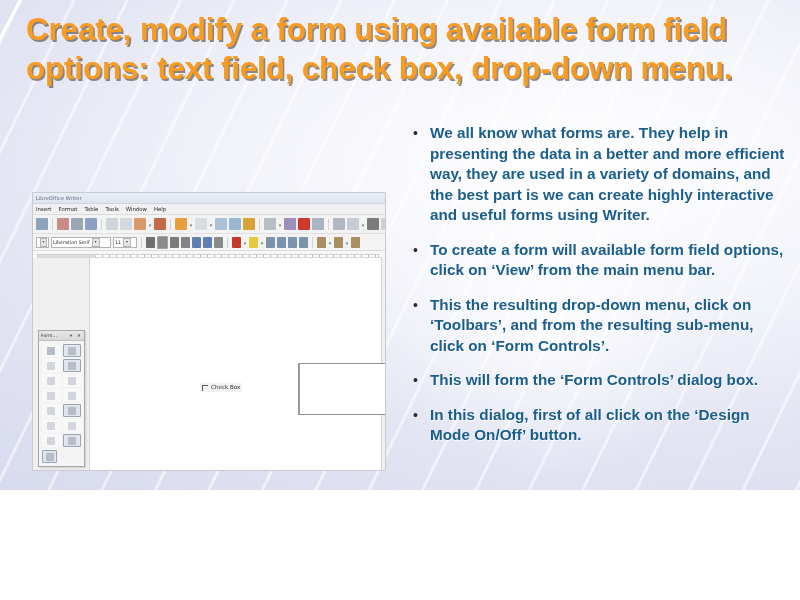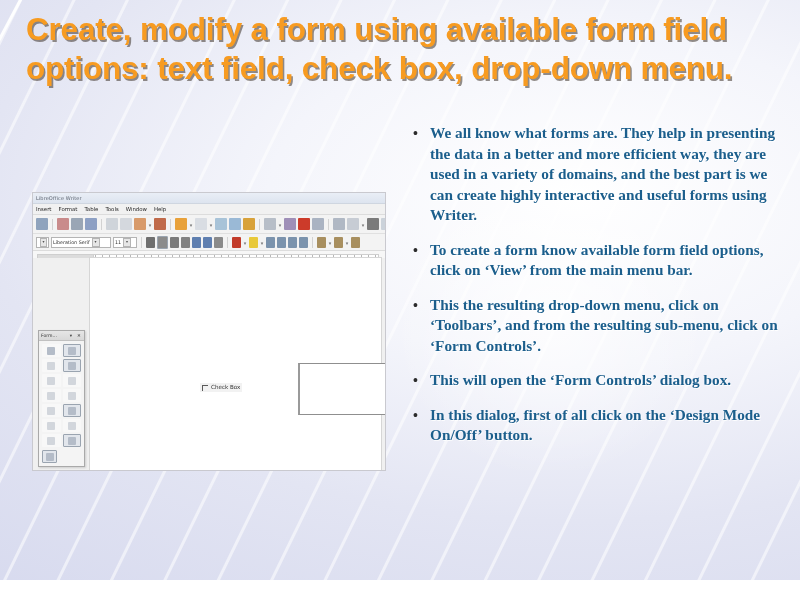--- a/index.html
+++ b/index.html
@@ -4,21 +4,21 @@
 <style>
   html, body {
     margin: 0; padding: 0;
     width: 800px; height: 600px;
     overflow: hidden;
     font-family: "Liberation Sans", sans-serif;
   }
 
   #slide {
     position: relative;
-    width: 800px; height: 580px;
+    width: 800px; height: 490px;
     overflow: hidden;
     background:
       linear-gradient(118deg,
         rgba(255,255,255,0) 0px, rgba(255,255,255,0) 16px,
         rgba(255,255,255,0.95) 17px, rgba(255,255,255,0.95) 19px,
         rgba(255,255,255,0) 20px, rgba(255,255,255,0) 34px),
       radial-gradient(ellipse 120% 90% at 72% 34%, #ffffff 0%, #f4f5fb 32%, #e3e5f3 62%, #d6d9ee 100%);
   }
 
   
@@ -73,21 +73,21 @@
     padding-left: 5px;
     box-sizing: border-box;
   }
   .bullet-text {
     flex: 1 1 auto;
     font-size: 15.3px;
     font-weight: bold;
     line-height: 20.5px;
     color: #1b5e8c;
     text-shadow: 0.8px 0.8px 0px rgba(255,255,255,0.85);
-    font-family: Liberation Serif, serif;
+    font-family: Liberation Sans, sans-serif;
   }
 
   
   .shot {
     position: absolute;
     left: 33px; top: 193px;
     width: 352px; height: 277px;
     background: #ffffff;
     z-index: 4;
     box-shadow: 0 0 0 1px #c9c9cf;
@@ -289,31 +289,31 @@
 
   <div class="body-list">
 
     <div class="bullet-row">
       <div class="bullet-dot">•</div>
       <div class="bullet-text">We all know what forms are. They help in presenting the data in a better and more efficient way, they are used in a variety of domains, and the best part is we can create highly interactive and useful forms using Writer.</div>
     </div>
 
     <div class="bullet-row">
       <div class="bullet-dot">•</div>
-      <div class="bullet-text">To create a form know available form field options, click on ‘View’ from the main menu bar.</div>
+      <div class="bullet-text">To create a form will available form field options, click on ‘View’ from the main menu bar.</div>
     </div>
 
     <div class="bullet-row">
       <div class="bullet-dot">•</div>
       <div class="bullet-text">This the resulting drop-down menu, click on ‘Toolbars’, and from the resulting sub-menu, click on ‘Form Controls’.</div>
     </div>
 
     <div class="bullet-row">
       <div class="bullet-dot">•</div>
-      <div class="bullet-text">This will open the ‘Form Controls’ dialog box.</div>
+      <div class="bullet-text">This will form the ‘Form Controls’ dialog box.</div>
     </div>
 
     <div class="bullet-row">
       <div class="bullet-dot">•</div>
       <div class="bullet-text">In this dialog, first of all click on the ‘Design Mode On/Off’ button.</div>
     </div>
 
   </div>
 
   <div class="shot">

